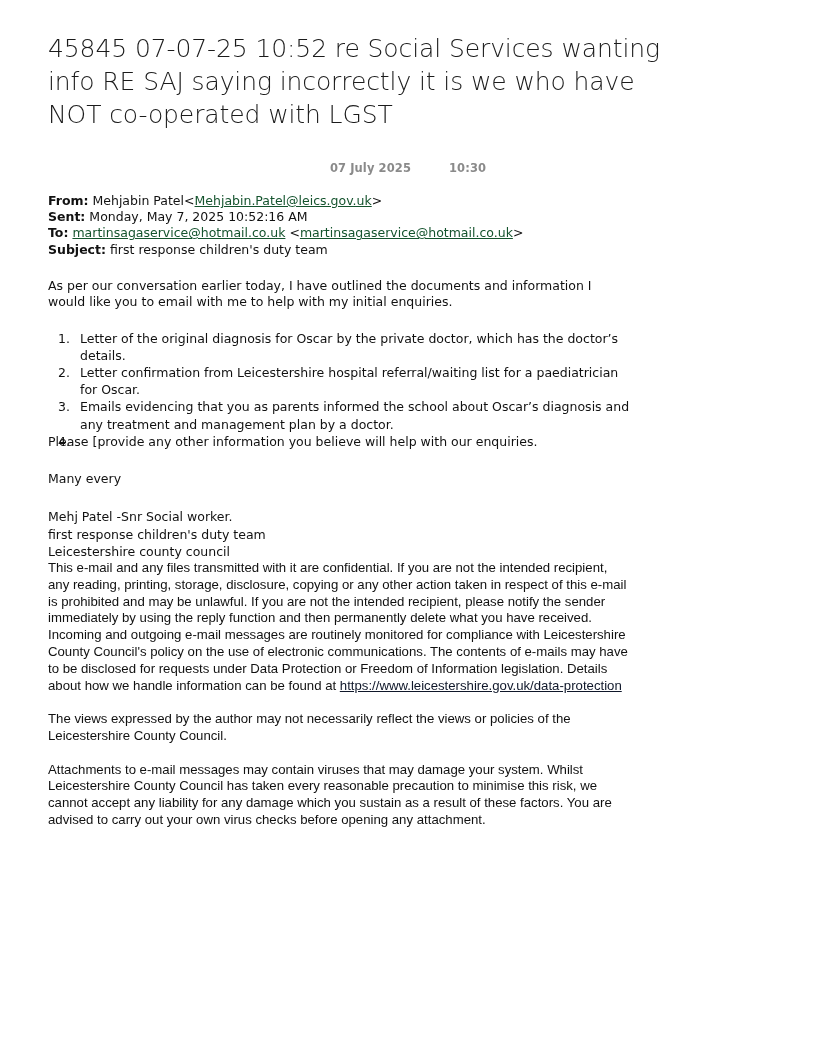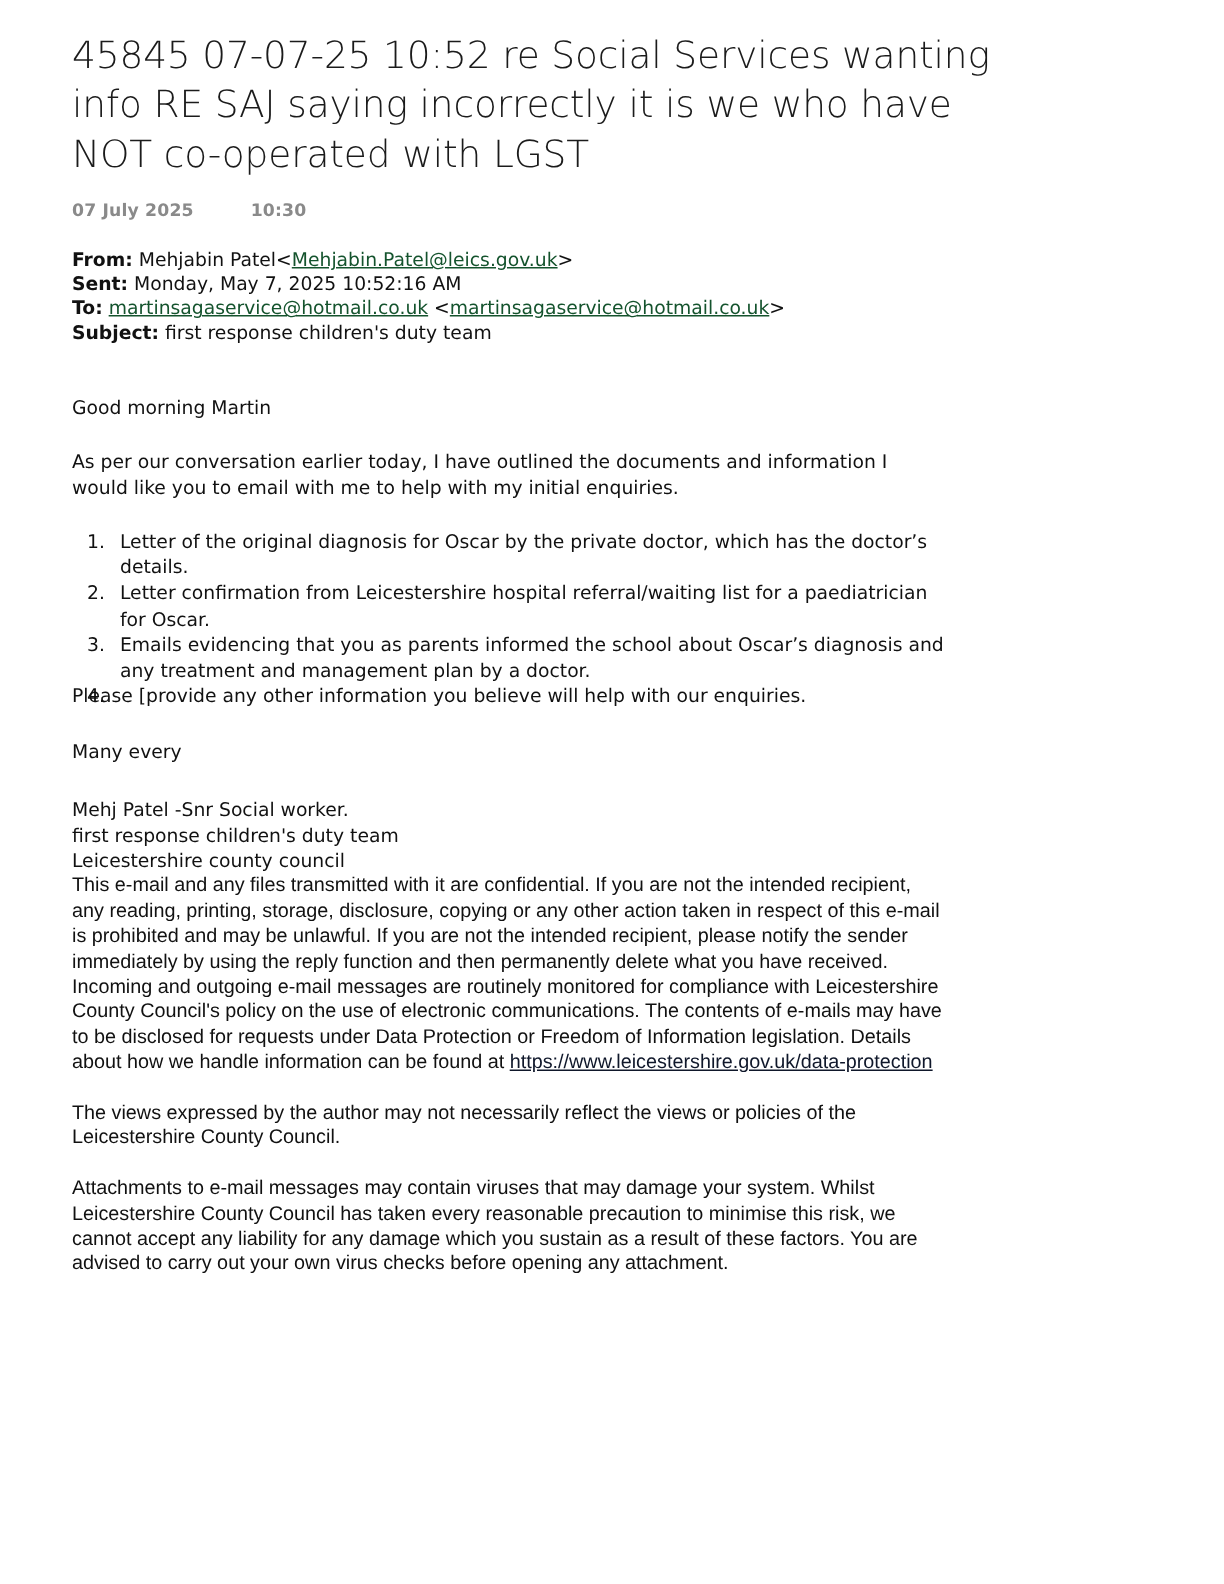--- a/index.html
+++ b/index.html
@@ -23,32 +23,33 @@
   }
 
   
   .doc-title {
     font-family: "DejaVu Sans", sans-serif;
     font-size: 25px;
     font-weight: 300;
     line-height: 33px;
     color: #1b1b1b;
     margin: 0;
-    padding-top: 20px;
+    padding-top: 32px;
     width: 620px;
     letter-spacing: -0.1px;
   }
 
   
   .meta-line {
-    margin-top: 14px;
+    margin-top: 30px;
     font-size: 11.5px;
     font-weight: 600;
     color: #8a8a8a;
     letter-spacing: 0.1px;
+    text-align: center;
   }
   .meta-line .meta-time {
     display: inline-block;
     margin-left: 38px;
   }
 
   
   .mail-head {
     margin-top: 18px;
     font-size: 12.5px;
@@ -143,21 +144,20 @@
       <a class="maillink" href="#">martinsagaservice@hotmail.co.uk</a>
       <span>&lt;</span><a class="maillink" href="#">martinsagaservice@hotmail.co.uk</a><span>&gt;</span>
     </div>
     <div class="hrow">
       <span class="hlabel">Subject:</span>
       <span>first response children's duty team</span>
     </div>
   </div>
 
   <div class="body-block">
-    <div class="greeting">Good morning Martin</div>
     <div class="intro">As per our conversation earlier today, I have outlined the documents and information I would like you to email with me to help with my initial enquiries.</div>
 
     <ol class="doc-list">
       <li>
         <span class="num">1.</span>
         <span>Letter of the original diagnosis for Oscar by the private doctor, which has the doctor’s details.</span>
       </li>
       <li>
         <span class="num">2.</span>
         <span>Letter confirmation from Leicestershire hospital referral/waiting list for a paediatrician for Oscar.</span>

